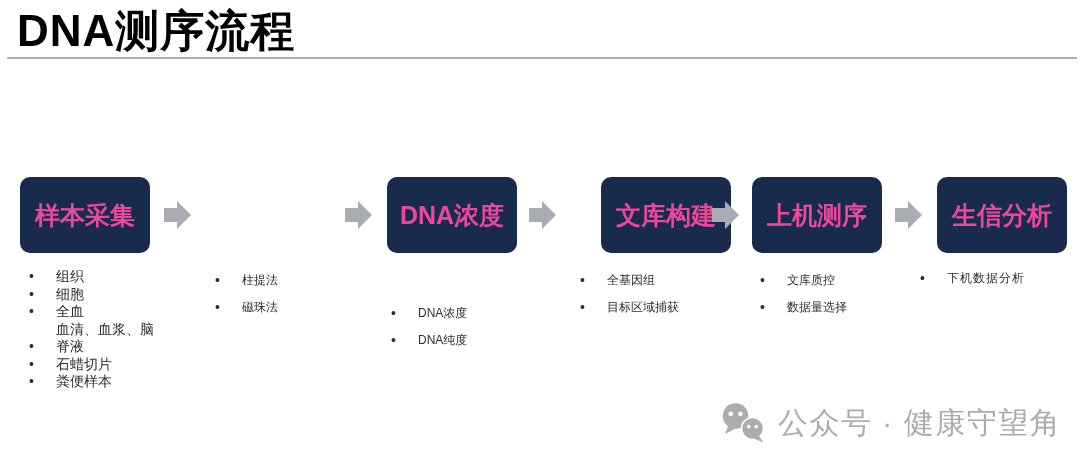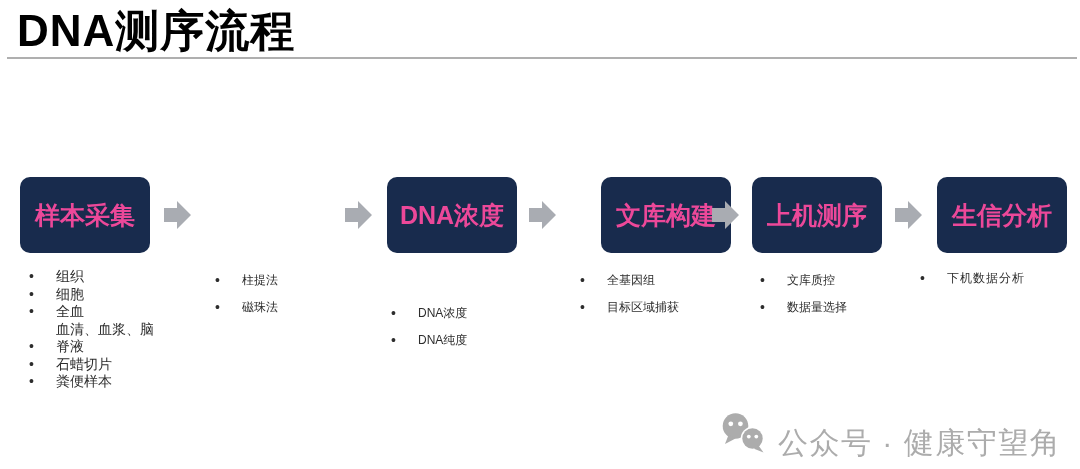--- a/index.html
+++ b/index.html
@@ -37,21 +37,21 @@
   .list-qc{left:391px;top:268px;width:170px;margin-top:37px;}
   .list-library{left:580px;top:272px;width:170px;}
   .list-seq{left:760px;top:272px;width:170px;}
   .list-bioinfo{left:920px;top:270px;width:170px;letter-spacing:1px;}
   
   .watermark{
     position:absolute;left:721px;top:403px;display:flex;align-items:center;color:var(--wm,#ACACAC);
   }
   .wm-icon{width:46px;height:40px;flex:0 0 46px;}
   .wm-text{
-    margin-left:11px;font-size:30px;line-height:40px;letter-spacing:1.5px;white-space:nowrap;margin-top:20px;
+    margin-left:11px;font-size:30px;line-height:40px;letter-spacing:1.5px;white-space:nowrap;
   }
 </style>
 </head>
 <body>
 
 <div id="slide" style="--box: #182B4D; --arrow: #A9ACB2; --text: #2D2D2D; --rule: #AFAFAF; --title: #000000; --wm: #ACACAC;">
 
   <div class="title">DNA测序流程</div>
   <div class="rule"></div>
 

